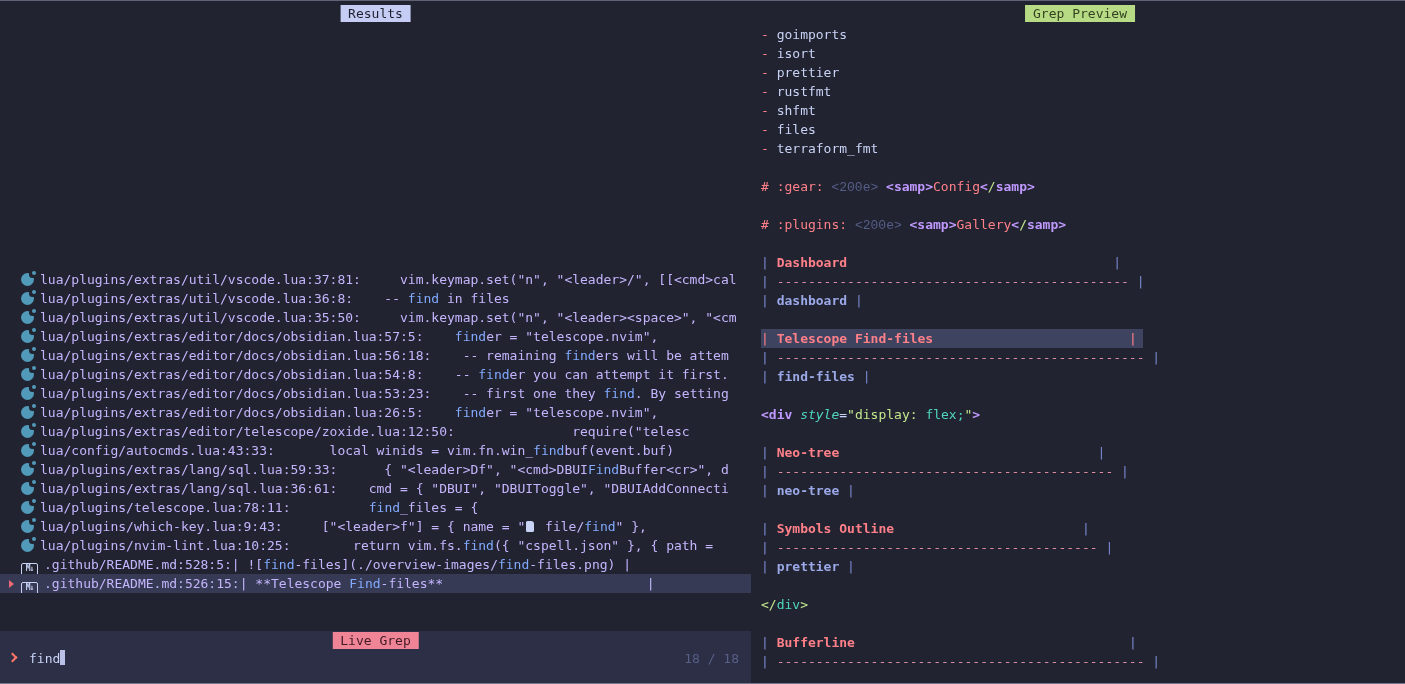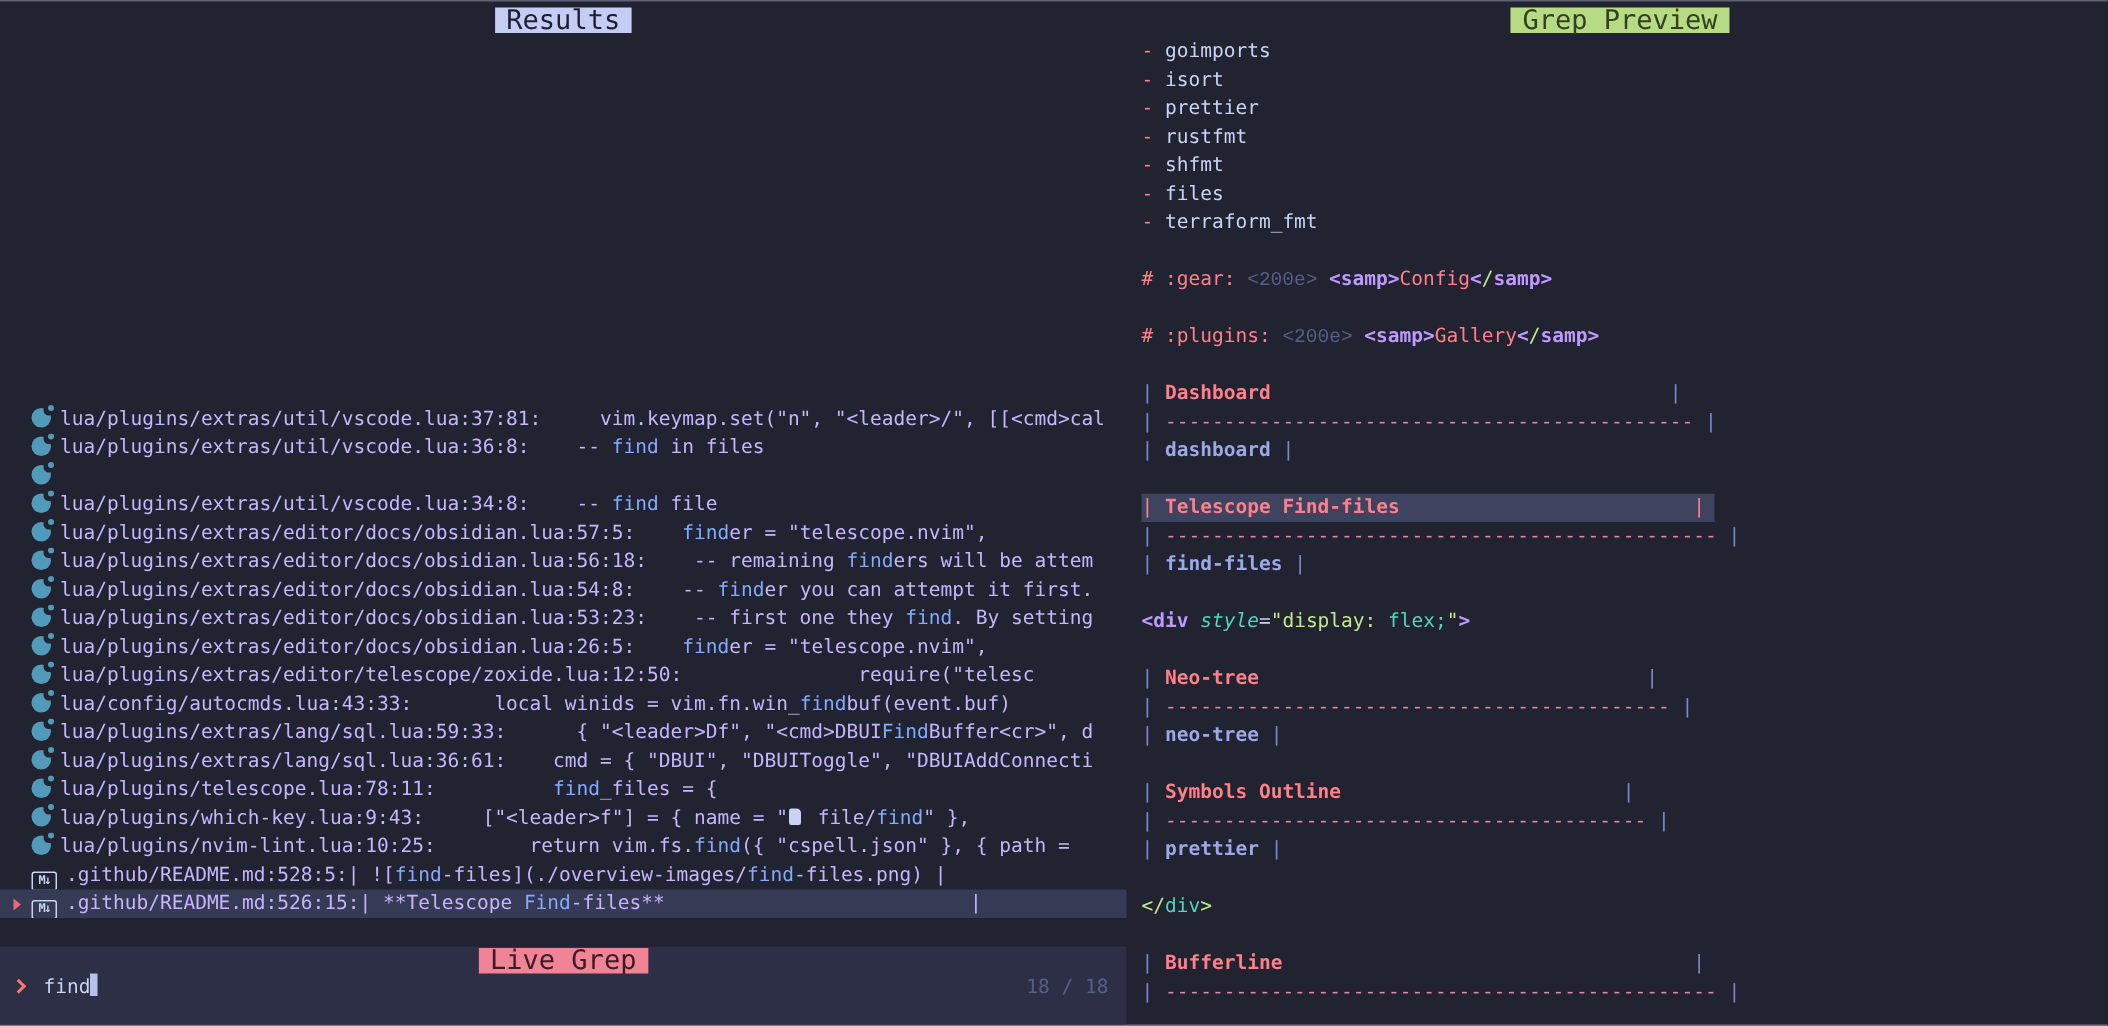--- a/index.html
+++ b/index.html
@@ -7,21 +7,21 @@
   body {
     width:1405px; height:684px; position:relative; overflow:hidden;
     background:#212331;
     font-family:"DejaVu Sans Mono", monospace;
     font-size:13px; line-height:19px;
     border-top:1px solid rgba(170,176,200,.45);
     border-bottom:1px solid rgba(170,176,200,.6);
   }
   .chip {
     position:absolute; top:4px; height:17px; line-height:17px;
-    padding:0 8px; font-size:18px; white-space:pre; z-index:5;
+    padding:0 8px; font-size:13px; white-space:pre; z-index:5;
   }
   .chip-results   { background:#c6cdf4; color:#1e2030; left:50%; transform:translateX(-50%); }
   .chip-livegrep  { background:#ef8496; color:#401a24; left:50%; transform:translateX(-50%); top:1px; }
   .chip-preview   { background:#b7db85; color:#33411f; left:50%; transform:translateX(-50%); }
 
   
   #results-panel { position:absolute; left:0; top:0; width:751px; height:630px; }
   #results-list  { position:absolute; left:0; top:269px; width:751px; }
   .row { height:19px; white-space:pre; overflow:hidden; padding-left:21px; position:relative; color:#c3cbef; }
   .row.selected { background:#363a54; }
@@ -68,22 +68,21 @@
   .val  { color:#9ba9e8; font-weight:bold; }
 </style>
 </head>
 <body>
 
 <div id="results-panel">
   <div class="chip chip-results">Results</div>
   <div id="results-list">
       <div class="row"><span class="icon icon-lua"></span><span class="t">lua/plugins/extras/util/vscode.lua:37:81:     vim.keymap.set("n", "&lt;leader&gt;/", [[&lt;cmd&gt;cal</span></div>
       <div class="row"><span class="icon icon-lua"></span><span class="t">lua/plugins/extras/util/vscode.lua:36:8:    -- </span><span class="m">find</span><span class="t"> in files</span></div>
-      <div class="row"><span class="icon icon-lua"></span></div>
-      <div class="row"><span class="icon icon-lua"></span><span class="t">lua/plugins/extras/util/vscode.lua:34:8:    -- </span><span class="m">find</span><span class="t"> file</span></div>
+      <div class="row"><span class="icon icon-lua"></span><span class="t">lua/plugins/extras/util/vscode.lua:35:50:     vim.keymap.set("n", "&lt;leader&gt;&lt;space&gt;", "&lt;cm</span></div>
       <div class="row"><span class="icon icon-lua"></span><span class="t">lua/plugins/extras/editor/docs/obsidian.lua:57:5:    </span><span class="m">find</span><span class="t">er = "telescope.nvim",</span></div>
       <div class="row"><span class="icon icon-lua"></span><span class="t">lua/plugins/extras/editor/docs/obsidian.lua:56:18:    -- remaining </span><span class="m">find</span><span class="t">ers will be attem</span></div>
       <div class="row"><span class="icon icon-lua"></span><span class="t">lua/plugins/extras/editor/docs/obsidian.lua:54:8:    -- </span><span class="m">find</span><span class="t">er you can attempt it first.</span></div>
       <div class="row"><span class="icon icon-lua"></span><span class="t">lua/plugins/extras/editor/docs/obsidian.lua:53:23:    -- first one they </span><span class="m">find</span><span class="t">. By setting</span></div>
       <div class="row"><span class="icon icon-lua"></span><span class="t">lua/plugins/extras/editor/docs/obsidian.lua:26:5:    </span><span class="m">find</span><span class="t">er = "telescope.nvim",</span></div>
       <div class="row"><span class="icon icon-lua"></span><span class="t">lua/plugins/extras/editor/telescope/zoxide.lua:12:50:               require("telesc</span></div>
       <div class="row"><span class="icon icon-lua"></span><span class="t">lua/config/autocmds.lua:43:33:       local winids = vim.fn.win_</span><span class="m">find</span><span class="t">buf(event.buf)</span></div>
       <div class="row"><span class="icon icon-lua"></span><span class="t">lua/plugins/extras/lang/sql.lua:59:33:      { "&lt;leader&gt;Df", "&lt;cmd&gt;DBUI</span><span class="m">Find</span><span class="t">Buffer&lt;cr&gt;", d</span></div>
       <div class="row"><span class="icon icon-lua"></span><span class="t">lua/plugins/extras/lang/sql.lua:36:61:    cmd = { "DBUI", "DBUIToggle", "DBUIAddConnecti</span></div>
       <div class="row"><span class="icon icon-lua"></span><span class="t">lua/plugins/telescope.lua:78:11:          </span><span class="m">find</span><span class="t">_files = {</span></div>

